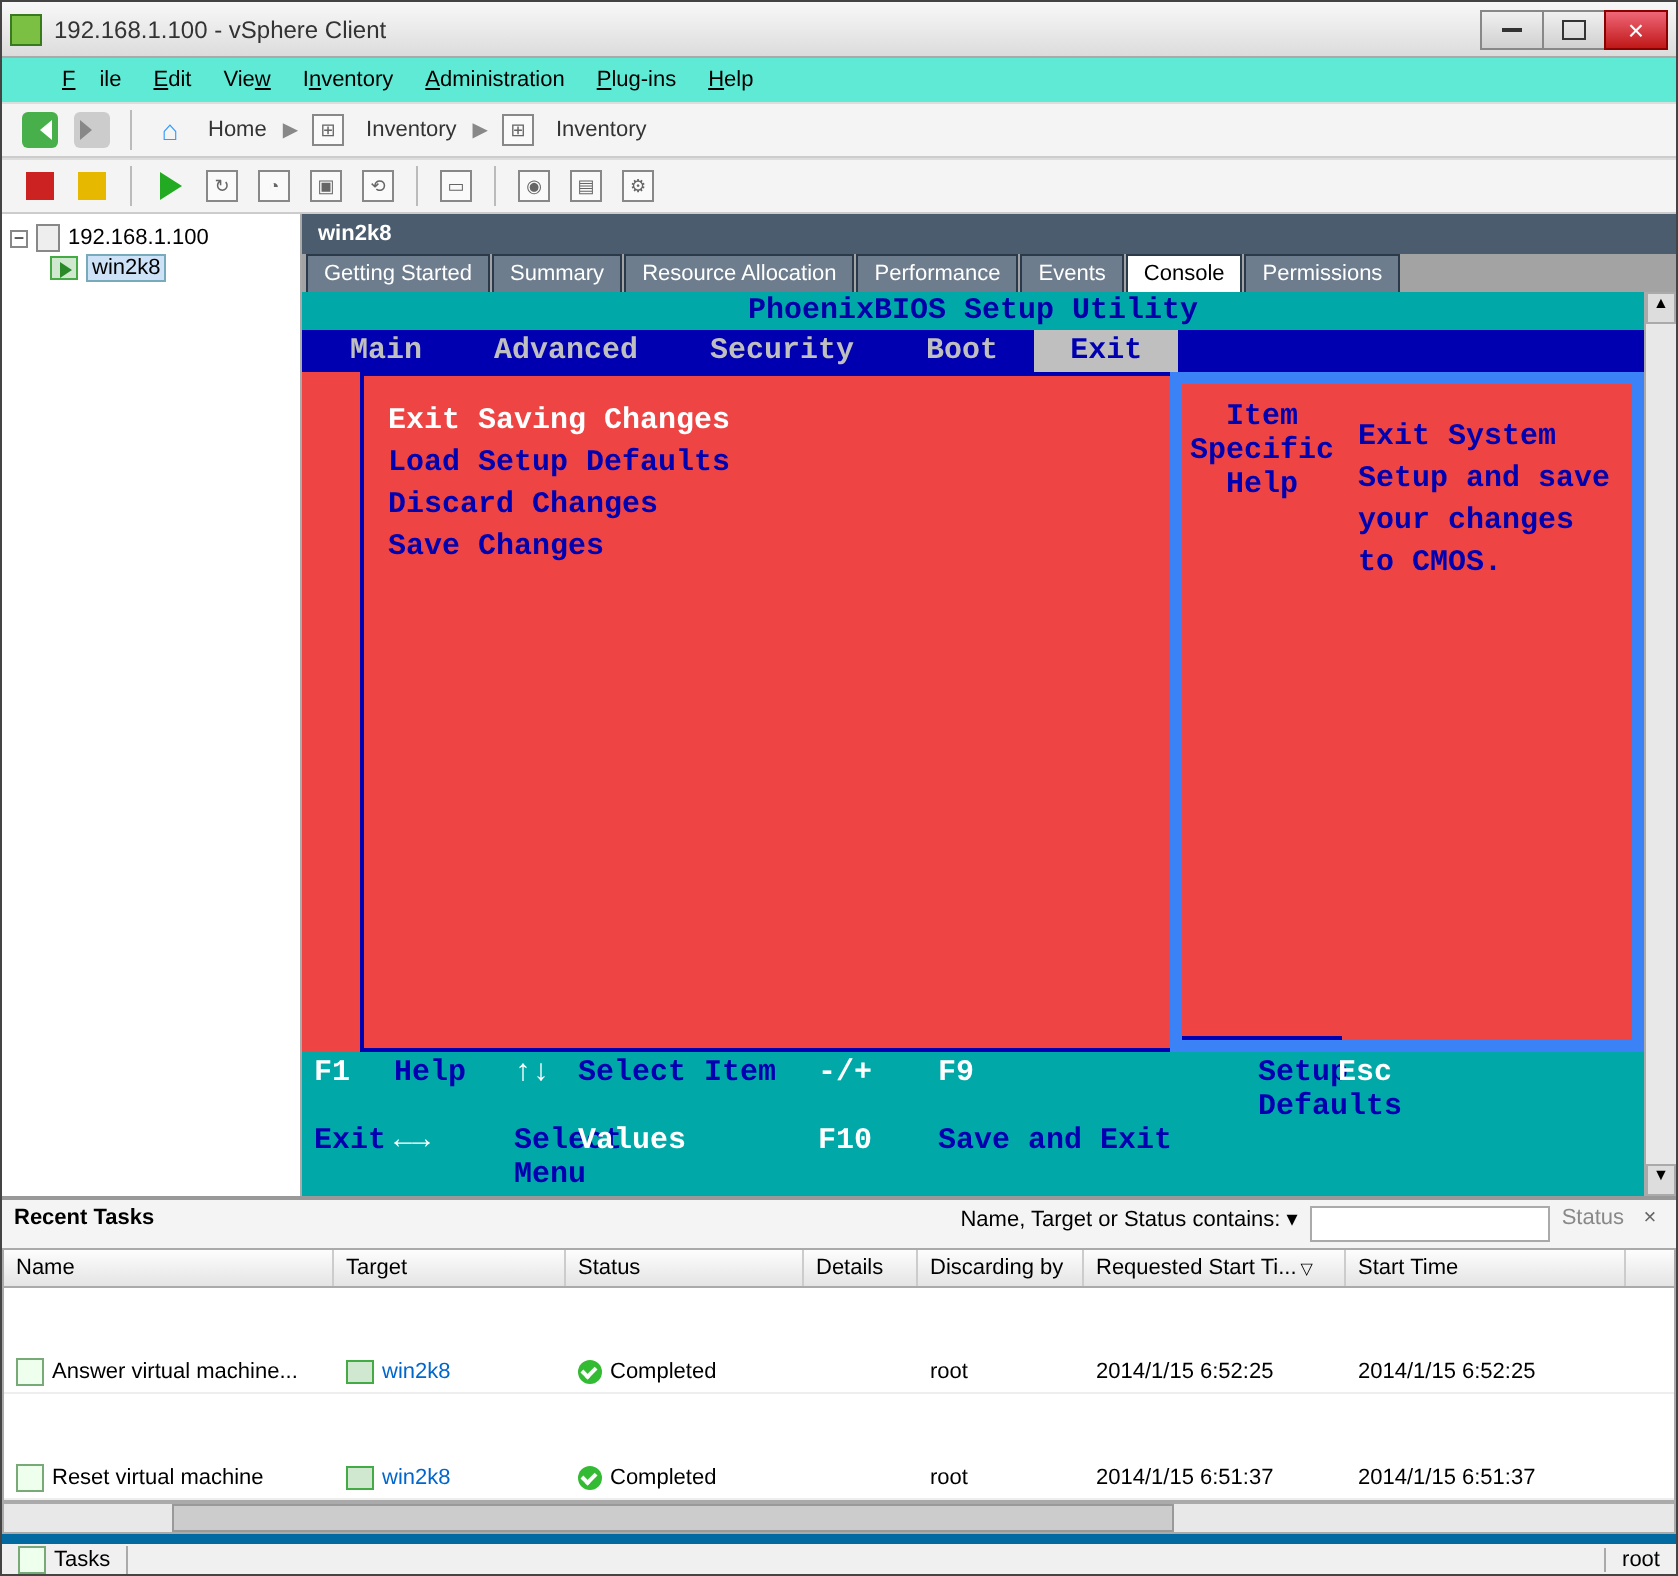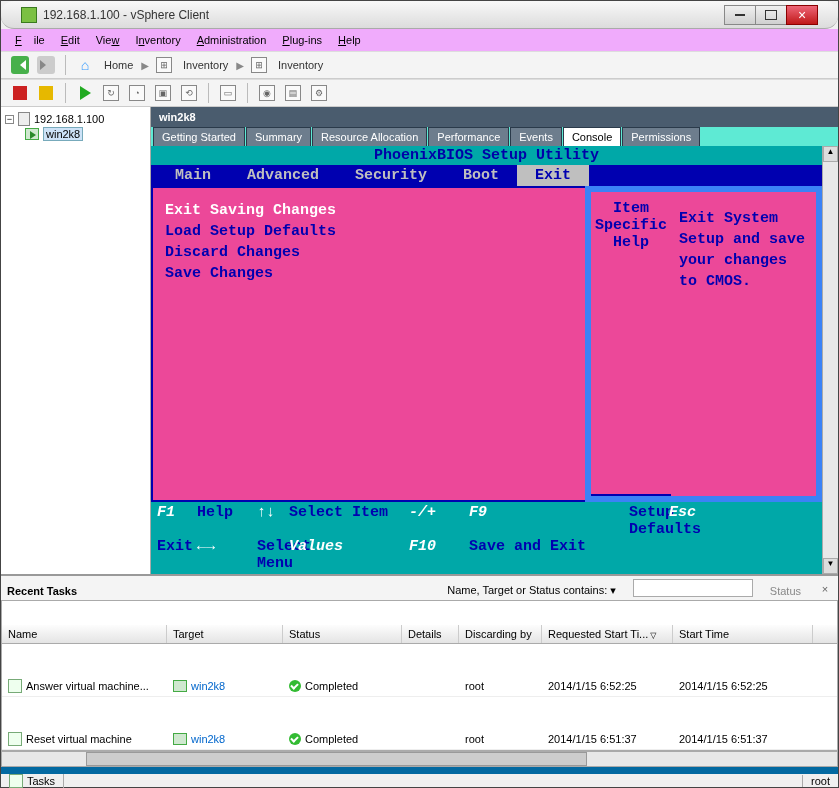--- a/index.html
+++ b/index.html
@@ -1,31 +1,31 @@
 <!DOCTYPE html>
 <html><head>
 <meta charset="utf-8">
 <style>
 * { box-sizing: border-box; margin: 0; padding: 0; }
 body { font-family: Tahoma, "Segoe UI", sans-serif; font-size: 11px; background: #d4d0c8; width: 839px; height: 788px; overflow: hidden; }
 
 
 .window { width: 839px; height: 788px; display: flex; flex-direction: column; border: 1px solid #444; background: #f0f0f0; }
-.titlebar { height: 28px; background: linear-gradient(to bottom, #f8f8f8, #dcdcdc); display: flex; align-items: center; padding: 0 20px; border-bottom: 1px solid #aaa; border-radius: 13px;}
+.titlebar { height: 28px; background: linear-gradient(to bottom, #f8f8f8, #dcdcdc); display: flex; align-items: center; padding: 0 4px; border-bottom: 1px solid #aaa;}
 .titlebar .icon-slot { width: 16px; height: 16px; margin-right: 6px; background: #7bc043; border: 1px solid #3a7a1f; display: inline-block; }
 .titlebar .title { flex:1; color:#333; font-size:12px; }
 .win-btns { display:flex; gap:0; }
 .win-btn { width: 32px; height: 20px; background: linear-gradient(#f0f0f0,#d0d0d0); border:1px solid #888; margin-left:-1px; display:flex; align-items:center; justify-content:center; font-size:10px; }
 .win-btn.close { background: linear-gradient(#e67,#c01818); color:#fff; border-color:#8a0000;}
 .win-btn.min::before{content:"";display:block;width:10px;height:2px;background:#333;}
 .win-btn.max::before{content:"";display:block;width:10px;height:8px;border:1px solid #333;}
 .win-btn.close::before{content:"×";font-size:14px;line-height:1;}
 
 
-.menubar { height: 22px; display:flex; align-items:center; padding: 0 8px; gap:4px; background:#f0abfc; }
+.menubar { height: 22px; display:flex; align-items:center; padding: 0 24px; gap:4px; background:#5eead4; }
 .menubar span { padding:2px 6px; }
 .menubar span u { text-decoration: underline; }
 
 
 .tb-row { height: 28px; display:flex; align-items:center; padding:0 8px; gap:4px; background:#f4f4f4; border-top:1px solid #ddd; border-bottom:1px solid #ccc;}
 .tb-btn { width:22px; height:22px; display:flex; align-items:center; justify-content:center; border:1px solid transparent; border-radius:2px;}
 .tb-sep { width:1px; height:20px; background:#bbb; margin:0 4px; }
 .nav-back { width:18px;height:18px;background:#47b04b;border-radius:3px; position:relative;}
 .nav-back::before{content:"";position:absolute;left:4px;top:4px;border:5px solid transparent;border-right:6px solid #fff;}
 .nav-fwd { width:18px;height:18px;background:#ccc;border-radius:3px;position:relative;}
@@ -45,64 +45,64 @@
 .tree-child{padding-left:20px;display:flex;align-items:center;gap:4px;}
 .tree-sel{background:#cde2f7;border:1px solid #7ab; padding:0 2px;}
 .host-i{width:12px;height:14px;background:#eee;border:1px solid #888;}
 .vm-i{width:14px;height:12px;background:#cfe8cf;border:1px solid #4a4;}
 .vm-i-run{width:14px;height:12px;background:#cfe8cf;border:1px solid #4a4;position:relative;}
 .vm-i-run::after{content:"";position:absolute;left:4px;top:2px;border-top:4px solid transparent;border-bottom:4px solid transparent;border-left:6px solid #2a8a2a;}
 .minus{width:9px;height:9px;border:1px solid #888;display:flex;align-items:center;justify-content:center;font-size:9px;line-height:1;}
 
 .content-pane{flex:1;display:flex;flex-direction:column;background:#4a5c6e;}
 .vm-title{color:#fff;font-weight:bold;padding:4px 8px;background:#4a5c6e;}
-.vm-tabs{display:flex;background:#5eead4;padding:0 2px;align-items:flex-end;}
+.vm-tabs{display:flex;background:#a3a3a3;padding:0 2px;align-items:flex-end;}
 .vm-tab{background:#6d7d8d;color:#fff;padding:3px 8px;font-size:11px;border:1px solid #2a3a4a;border-bottom:none;margin-right:1px;}
 .vm-tab.active{background:#fff;color:#000;}
 .console-wrap{flex:1;display:flex;}
 .console{flex:1;background:#000;display:flex;flex-direction:column;}
 
 
 .bios{flex:1;display:flex;flex-direction:column;font-family:"Courier New",monospace;font-size:15px;font-weight:bold;}
 .bios-title{background:#00a8a8;color:#0000a8;text-align:center;padding:1px 0;}
 .bios-menu{background:#0000b0;color:#bfbfbf;display:flex;padding:0 6px;}
 .bios-menu span{padding:2px 18px;}
 .bios-menu .sel{background:#bfbfbf;color:#0000b0;}
-.bios-body{flex:1;display:flex;background:#ec4899;}
+.bios-body{flex:1;display:flex;background:#ef4444;padding-left:29px;}
 .bios-left{flex:1;border:2px solid #0000b0;border-right:none;padding:12px 8px;}
 .bios-left .opt{color:#0000b0;padding:2px 4px;}
 .bios-left .opt.sel{color:#fff;}
 .bios-right{width:237px;border:6px solid #3b82f6;display:flex;flex-direction:row;}
 .bios-right .hd{text-align:center;color:#0000b0;padding:8px 4px;border-bottom:2px solid #0000b0;}
 .bios-right .help{color:#0000b0;padding:16px 8px;line-height:1.4;}
 .bios-foot{background:#00a8a8;color:#0000b0;padding:2px 6px;display:grid;grid-template-columns:40px 60px 32px 120px 60px 160px 40px 1fr;row-gap:0;}
-.bios-foot .wh{color:#fff;font-style:italic;}
+.bios-foot .wh{color:#fff;}
 .scroll-v{width:16px;background:#e8e8e8;border-left:1px solid #aaa;display:flex;flex-direction:column;}
 .scroll-v .arr{height:16px;background:#ddd;border:1px solid #aaa;font-size:8px;text-align:center;}
 
 
 .tasks-pane{border-top:2px solid #999;background:#f4f4f4;display:flex;flex-direction:column;}
-.tasks-hdr{display:flex;align-items:flex-end;padding:3px 6px;gap:17px;}
+.tasks-hdr{display:flex;align-items:flex-start;padding:3px 6px;gap:6px;}
 .tasks-hdr .lbl{font-weight:bold;flex:0 0 auto;}
 .tasks-hdr .spacer{flex:1;}
 .tasks-hdr input{width:120px;height:18px;border:1px solid #aaa;}
 .tasks-hdr .clear{color:#888;}
 .close-x{width:14px;height:14px;font-size:11px;text-align:center;color:#666;}
 .grid{background:#fff;border:1px solid #aaa;}
-.grid-hd{display:flex;background:linear-gradient(#fdfdfd,#e4e4e4);border-bottom:1px solid #aaa;margin-top:24px;}
+.grid-hd{display:flex;background:linear-gradient(#fdfdfd,#e4e4e4);border-bottom:1px solid #aaa;}
 .grid-hd .col{padding:3px 6px;border-right:1px solid #ccc;overflow:hidden;white-space:nowrap;text-overflow:ellipsis;}
 .grid-row{display:flex;border-bottom:1px solid #eee;}
 .grid-row .cell{padding:3px 6px;overflow:hidden;white-space:nowrap;text-overflow:ellipsis;display:flex;align-items:center;gap:4px;margin-top:32px;}
 .task-i{width:14px;height:14px;border:1px solid #7a7;background:#efe;}
 .ok-i{width:12px;height:12px;border-radius:50%;background:#3b3;position:relative;}
 .ok-i::after{content:"";position:absolute;left:2px;top:3px;width:5px;height:3px;border-left:2px solid #fff;border-bottom:2px solid #fff;transform:rotate(-45deg);}
 .link{color:#06c;}
 .hscroll{height:16px;background:#e8e8e8;border:1px solid #aaa;display:flex;}
 .hscroll .thumb{width:60%;margin-left:10%;background:#ccc;border:1px solid #999;}
-.statusbar{height:20px;display:flex;align-items:center;border-top:7px solid #0369a1;background:#f0f0f0;}
+.statusbar{height:20px;display:flex;align-items:center;border-top:5px solid #0369a1;background:#f0f0f0;}
 .statusbar .left{display:flex;align-items:center;gap:4px;padding:0 8px;border-right:1px solid #aaa;}
 .statusbar .fill{flex:1;}
 .statusbar .right{padding:0 8px;border-left:1px solid #aaa;}
 .sort-arr{font-size:8px;margin-left:2px;}
 
 .c-name{width:165px}.c-target{width:116px}.c-status{width:119px}.c-details{width:57px}.c-init{width:83px}.c-req{width:131px}.c-start{width:140px}
 </style>
 </head>
 <body>
 

